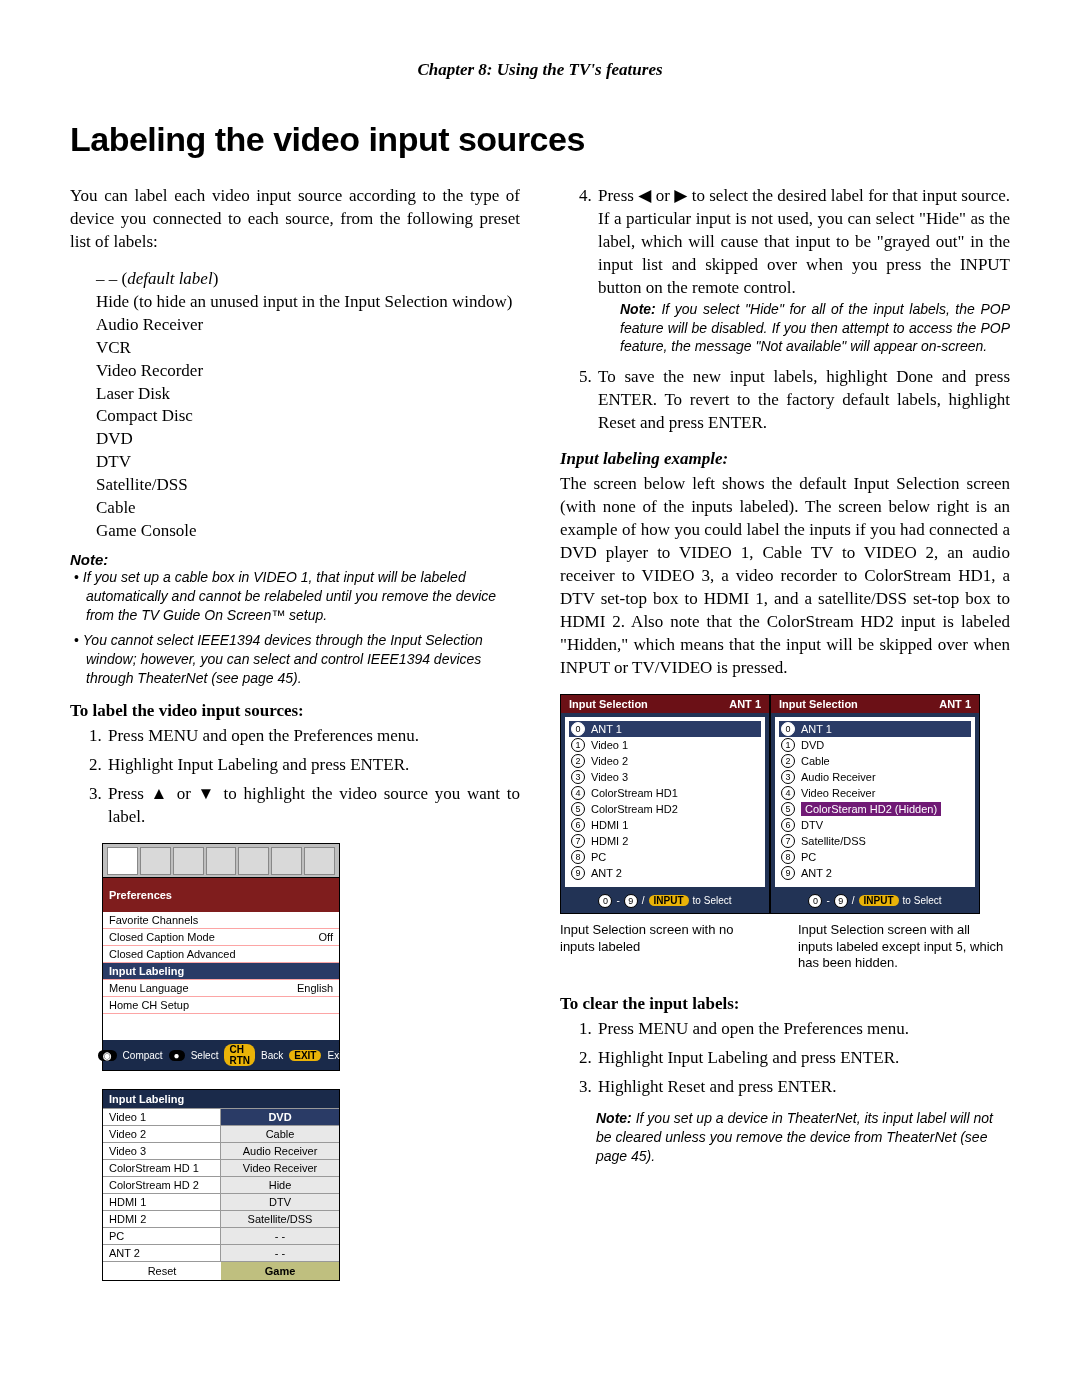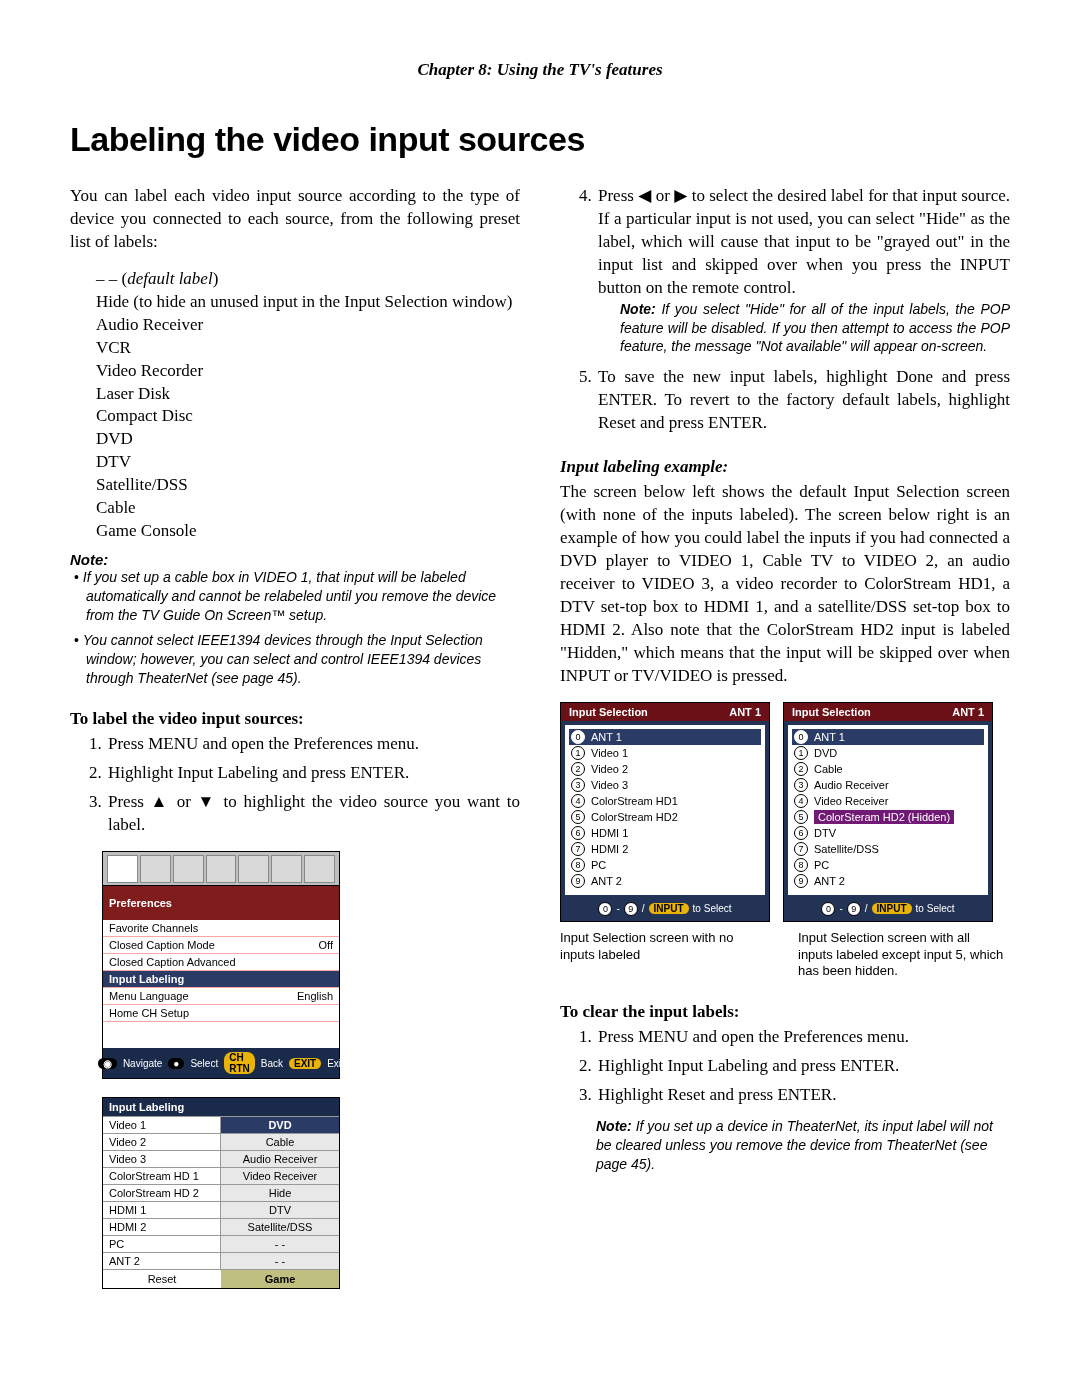--- a/index.html
+++ b/index.html
@@ -63,21 +63,21 @@
   }
   ul.note-list li::before {
     content: "• ";
     font-style: normal;
     margin-left: -12px;
   }
   ul.note-list li { margin-bottom: 6px; }
   .subhead {
     font-weight: bold;
     font-size: 17px;
-    margin-top: 22px;
+    margin-top: 14px;
     margin-bottom: 4px;
   }
   .subhead.italic { font-style: italic; }
   ol.steps {
     padding-left: 36px;
     font-size: 17px;
     line-height: 1.35;
   }
   ol.steps li { margin-bottom: 6px; padding-left: 2px; text-align: justify; }
   .inner-note {
@@ -154,21 +154,21 @@
   .il-row > div { padding:2px 6px; }
   .il-left { width:50%; border-right:1px solid #999; background:#fff; }
   .il-right { width:50%; text-align:center; background:#e8e8e8; }
   .il-row.sel .il-right { background:#2a3b66; color:#fff; font-weight:bold; }
   .il-footrow { display:flex; border-top:1px solid #999; }
   .il-footrow > div { width:50%; text-align:center; padding:3px 0; }
   .il-reset { background:#fff; }
   .il-done { background:#bfbf7f; font-weight:bold; }
 
   
-  .screens-row { display:flex; gap:13px; margin: 14px 0 8px 0; }
+  .screens-row { display:flex; gap:0; margin: 14px 0 8px 0; }
   .sel-screen {
     width: 210px;
     border: 1px solid #000;
     font-family: Arial, Helvetica, sans-serif;
     font-size: 11px;
     background: #223355;
   }
   .sel-header {
     background:#6b1016; color:#fff; font-weight:bold;
     display:flex; justify-content:space-between;
@@ -275,21 +275,21 @@
             <span>English</span>
           </div>
         <div class="menu-row">
             <span>Home CH Setup</span>
             <span></span>
           </div>
       </div>
       <div class="menu-blank"></div>
       <div class="menu-footer">
         <span class="badge-inv">◉</span>
-          <span>Navigate</span>
+          <span>Compact</span>
         <span class="badge-inv">●</span>
           <span>Select</span>
         <span class="badge">CH RTN</span>
           <span>Back</span>
         <span class="badge">EXIT</span>
           <span>Exit</span>
       </div>
     </div>
 
     <div class="il-table">

